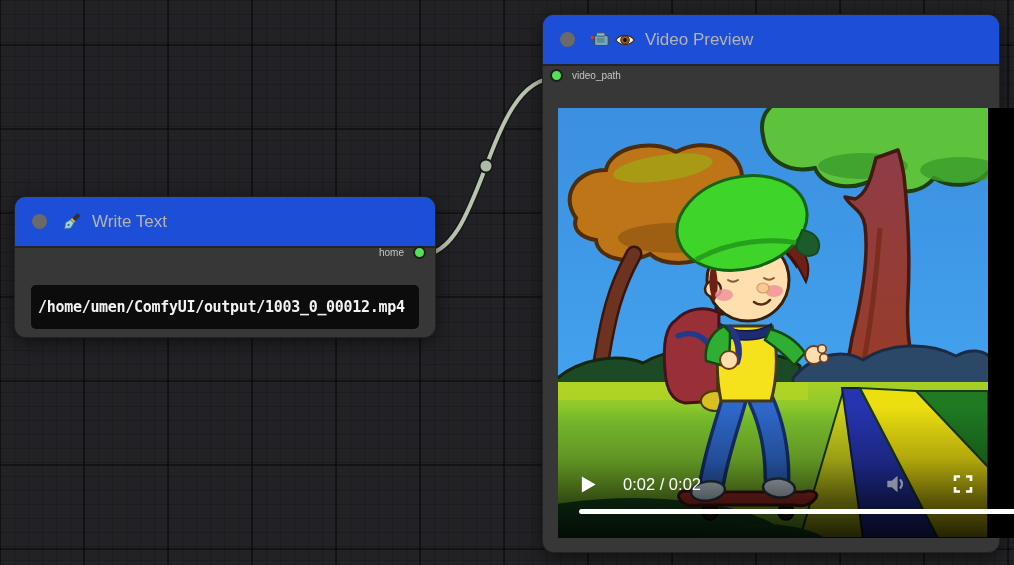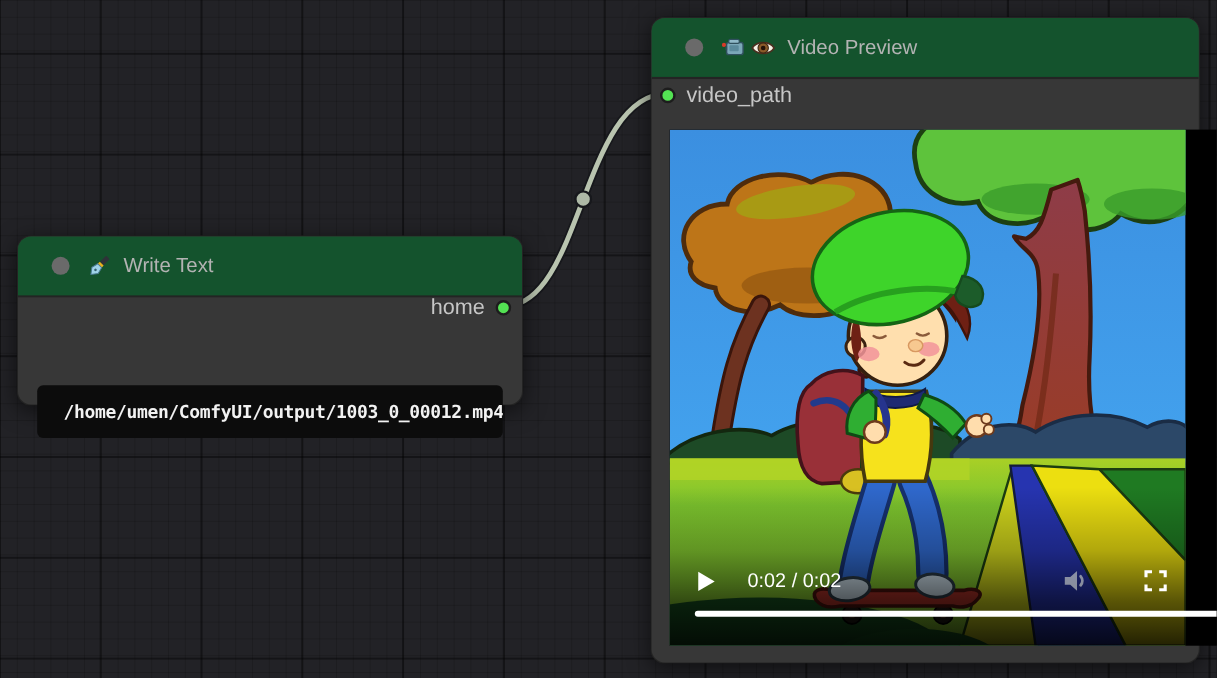--- a/index.html
+++ b/index.html
@@ -15,38 +15,38 @@
     background-size:84px 84px, 84px 84px, 14px 14px, 14px 14px;
     background-position:-1px 44px, -1px 0, 0 0, 0 0;
     font-family:"Liberation Sans", sans-serif;
   }
   .links { position:absolute; inset:0; z-index:1; pointer-events:none; }
   .node {
     position:absolute; z-index:2; background:#373737; border-radius:12px;
     box-shadow:0 4px 18px rgba(0,0,0,0.55); border:1px solid rgba(0,0,0,0.35);
   }
   .node-header {
-    height:51px; background:#14532d; border-radius:11px 11px 0 0;
-    border-bottom:2px solid #242424; display:flex; align-items:center; padding:0 28px;
+    height:51px; background:#1d4ed8; border-radius:11px 11px 0 0;
+    border-bottom:2px solid #242424; display:flex; align-items:center; padding:0 17px;
   }
   .hdr-dot { width:15px; height:15px; border-radius:50%; background:#6a6a6a; flex:none; }
   .hdr-icon { width:22px; height:22px; flex:none; margin-left:14px; }
   .hdr-icon + .hdr-icon { margin-left:3px; }
   .node-title { margin-left:9px; font-size:17px; color:#b3b3b3; white-space:nowrap; }
   .slot-dot {
     width:13px; height:13px; border-radius:50%; background:#53e253;
     border:2px solid #1d1d1d; flex:none;
   }
-  .slot-label { font-size:18px; color:#c6c6c6; white-space:nowrap; }
+  .slot-label { font-size:10px; color:#c6c6c6; white-space:nowrap; }
   .out-row { position:absolute; top:49px; right:9px; display:flex; align-items:center; gap:9px; }
   .in-row  { position:absolute; top:54px; left:7px;  display:flex; align-items:center; gap:9px; }
   .text-widget {
     position:absolute; top:88px; left:16px; right:16px; height:44px;
     background:#0c0c0c; border-radius:5px; display:flex; align-items:center;
-    padding:0 22px; overflow:hidden;margin-top:36px;
+    padding:0 7px; overflow:hidden;
   }
   .text-widget span {
     font-family:"DejaVu Sans Mono", monospace; font-size:15px; color:#f2f2f2;
     white-space:nowrap; font-weight:bold; letter-spacing:-0.3px;
   }
   .video-wrap { position:absolute; left:15px; top:93px; width:501px; height:430px; background:#000; overflow:hidden; }
   .video-scene { position:absolute; inset:0; }
   .vc-grad {
     position:absolute; left:0; right:0; bottom:0; height:132px;
     background:linear-gradient(to bottom, rgba(0,0,0,0) 0%, rgba(0,0,0,0.25) 40%, rgba(0,0,0,0.62) 72%, rgba(0,0,0,0.85) 100%);

